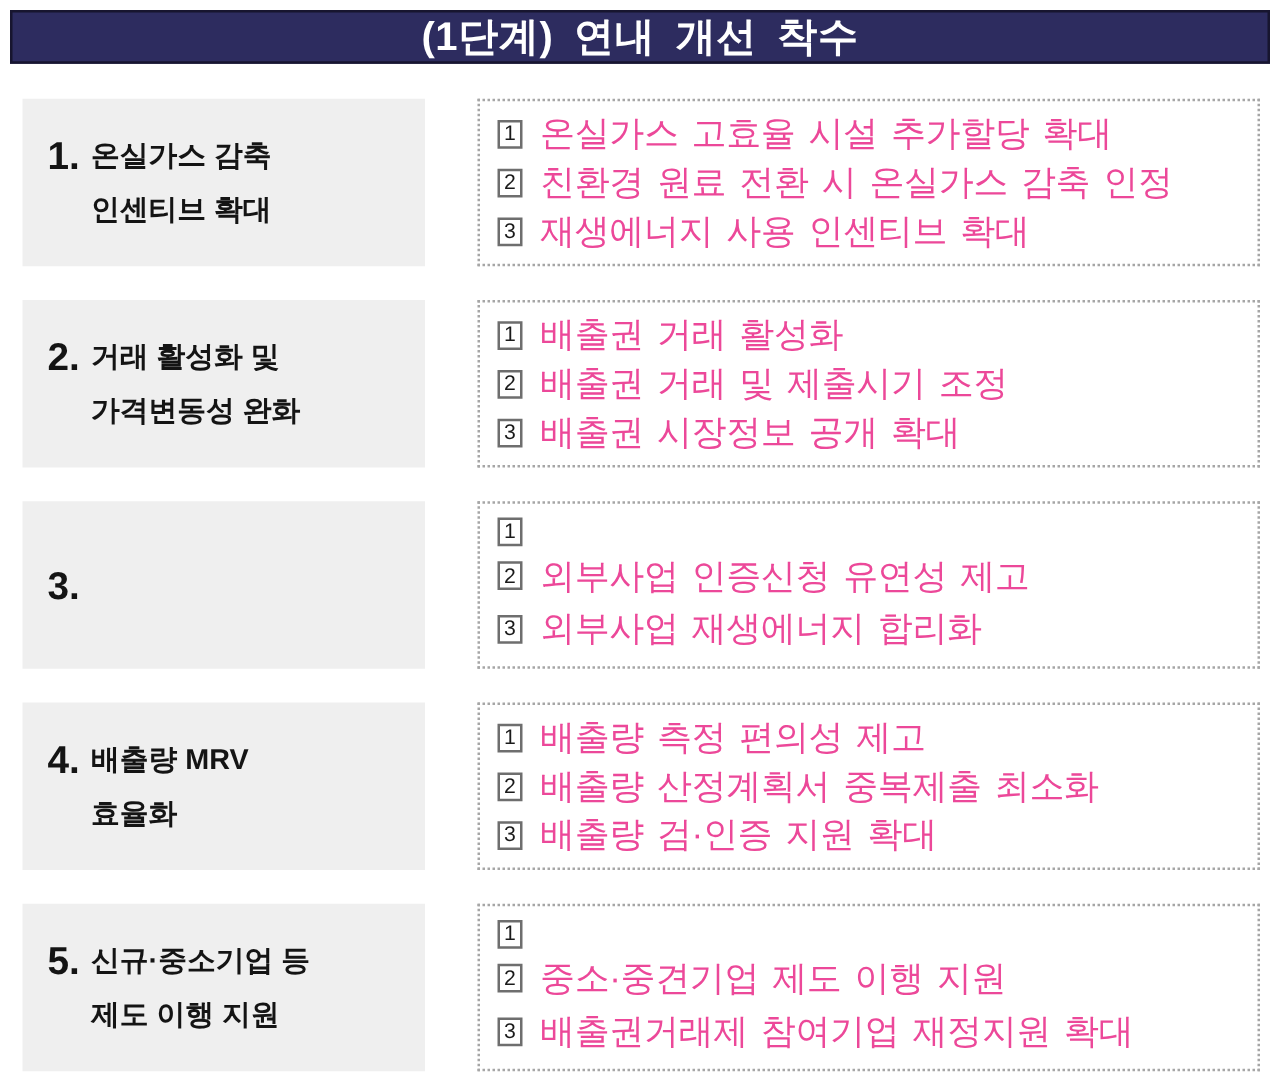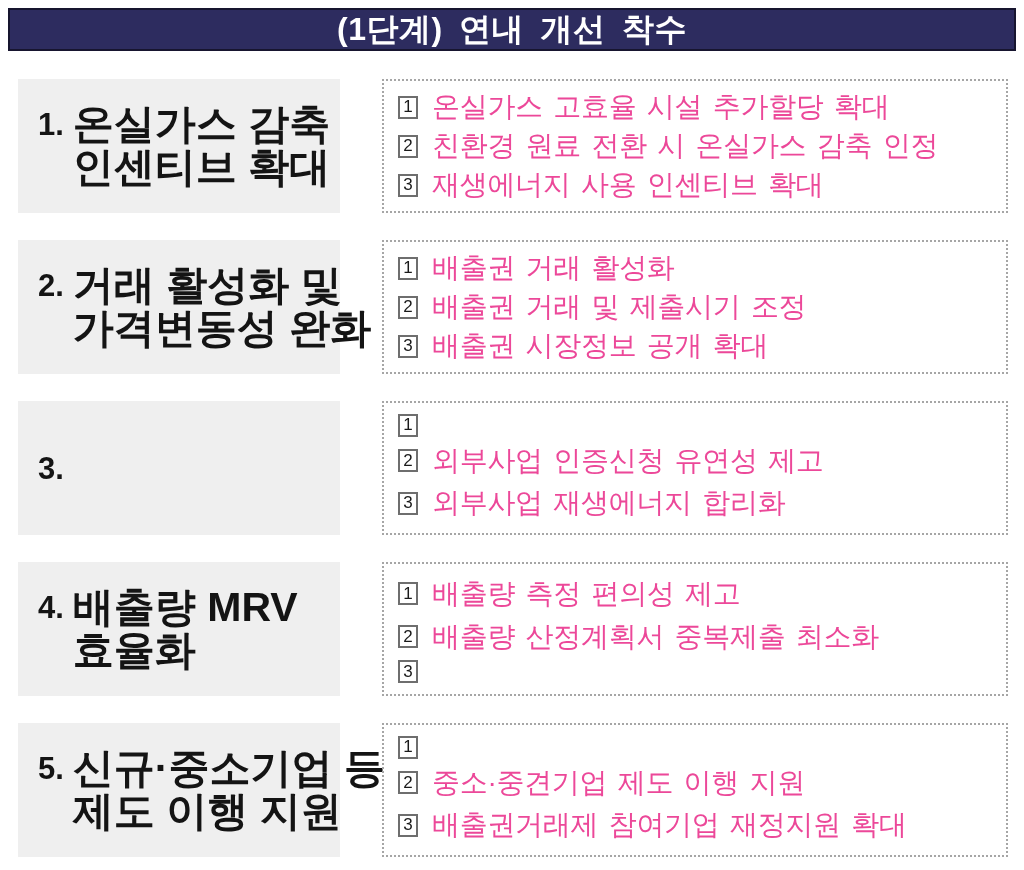--- a/index.html
+++ b/index.html
@@ -69,21 +69,21 @@
     align-items: flex-start;
   }
   .cat-num {
     font-size: 31px;
     font-weight: 700;
     line-height: 43px;
     margin-right: 9px;
     white-space: nowrap;
   }
   .cat-lines {
-    font-size: 41px;
+    font-size: 23px;
     font-weight: 700;
     line-height: 43px;
     white-space: nowrap;
   }
   
   .items-box {
     flex: 1 1 auto;
     margin-left: 42px;
     box-sizing: border-box;
     border: 2px dotted var(--dotted_border, #a6a6a6);
@@ -218,20 +218,21 @@
         <div class="item-row">
           <span class="item-badge">1</span>
           <span class="item-text">배출량 측정 편의성 제고</span>
         </div>
         <div class="item-row">
           <span class="item-badge">2</span>
           <span class="item-text">배출량 산정계획서 중복제출 최소화</span>
         </div>
         <div class="item-row">
           <span class="item-badge">3</span>
+          <span class="item-text">배출량 검·인증 지원 확대</span>
         </div>
       </div>
     </div>
 
     <div class="section-row">
       <div class="category-box">
         <div class="cat-inner">
           <span class="cat-num">5.</span>
           <div class="cat-lines">
             <div>신규·중소기업 등</div>

